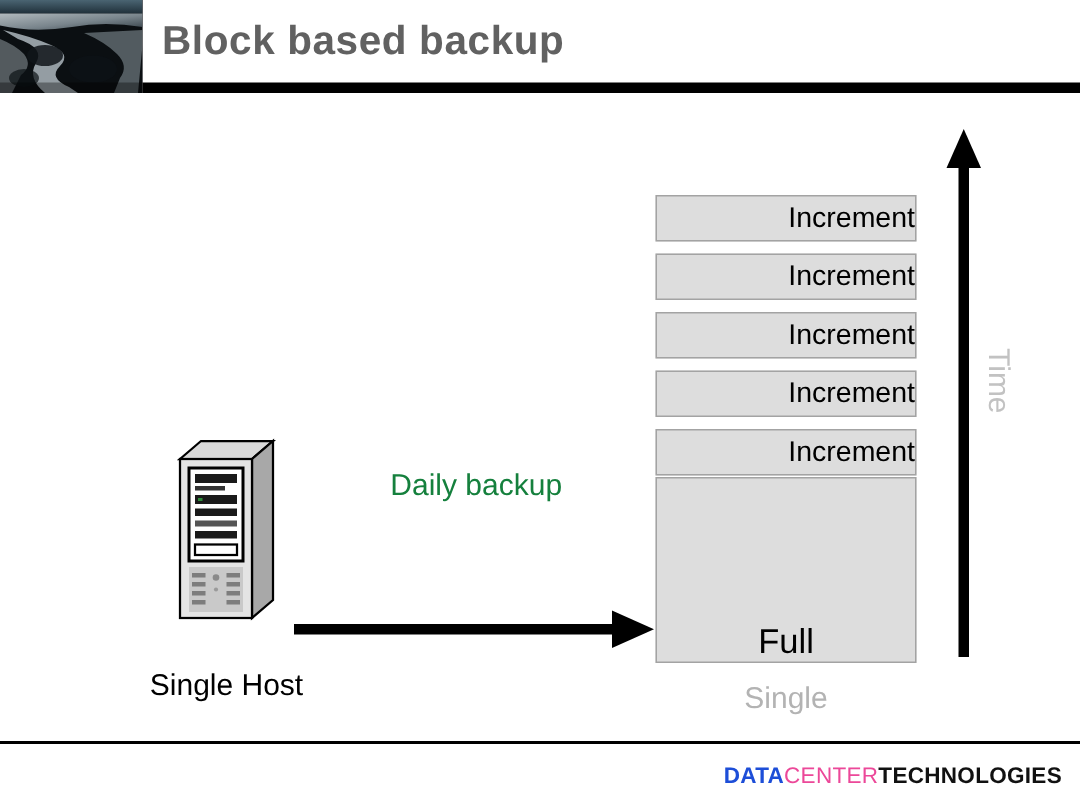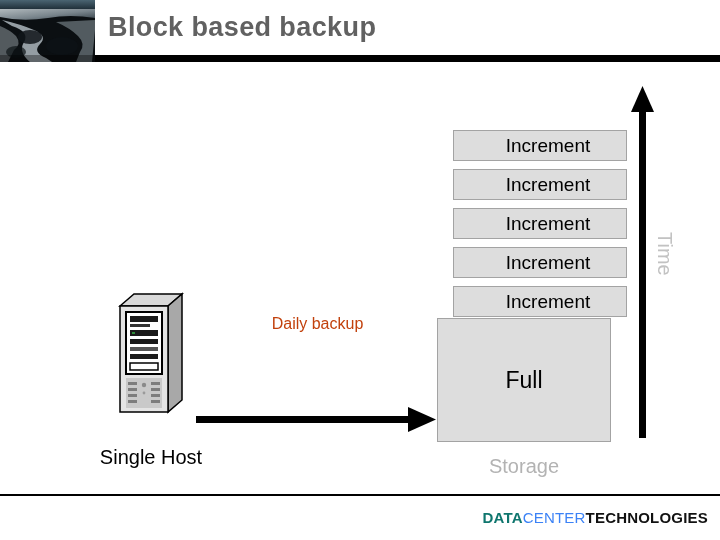--- a/index.html
+++ b/index.html
@@ -46,46 +46,46 @@
     font-size: 27px;
     font-weight: bold;
     color: #616161;
     letter-spacing: 0.4px;
     white-space: nowrap;
   }
 
   
   .inc-box {
     position: absolute;
-    left: 453px;
+    left: 437px;
     width: 174px;
     height: 31px;
     background: #dddddd;
     border: 1px solid #a3a3a3;
     box-sizing: border-box;
     display: flex;
     align-items: center;
-    justify-content: center;
+    justify-content: flex-end;
     font-size: 19px;
     color: #000000;
     font-weight: normal;
     padding-left: 16px;
   }
 
   .full-box {
     position: absolute;
     left: 437px;
     top: 318px;
     width: 174px;
     height: 124px;
     background: #dddddd;
     border: 1px solid #a3a3a3;
     box-sizing: border-box;
     display: flex;
-    align-items: center;
+    align-items: flex-end;
     justify-content: center;
     font-size: 23px;
     color: #000000;
   }
 
   .storage-label {
     position: absolute;
     left: 437px;
     top: 455px;
     width: 174px;
@@ -123,23 +123,23 @@
     height: 124px;
   }
 
   
   .center-text {
     position: absolute;
     left: 215px;
     top: 312px;
     width: 205px;
     text-align: center;
-    font-size: 16px;
+    font-size: 20px;
     line-height: 24px;
-    color: #c2410c;
+    color: #15803d;
   }
   .h-arrow {
     position: absolute;
     left: 196px;
     top: 405px;
     width: 240px;
     height: 30px;
   }
 
   .single-host {
@@ -163,22 +163,22 @@
   }
   .footer-logo {
     position: absolute;
     right: 12px;
     top: 509px;
     font-size: 15px;
     font-weight: bold;
     letter-spacing: 0.2px;
     white-space: nowrap;
   }
-  .logo-data   { color: #0f766e; font-weight: bold; }
-  .logo-center { color: #3b82f6; font-weight: normal; }
+  .logo-data   { color: #1d4ed8; font-weight: bold; }
+  .logo-center { color: #ec4899; font-weight: normal; }
   .logo-tech   { color: #111111; font-weight: bold; text-align: center; }
 </style>
 </head>
 <body>
 
 <div class="slide">
 
   <div class="header-photo">
     <svg width="95" height="62" viewBox="0 0 95 62">
       <defs>
@@ -222,21 +222,21 @@
     <span>Increment</span>
   </div>
   <div class="inc-box" style="top:286px">
     <span>Increment</span>
   </div>
 
   <div class="full-box">
     <span>Full</span>
   </div>
 
-  <div class="storage-label">Storage</div>
+  <div class="storage-label">Single</div>
 
   <div class="time-arrow">
     <svg width="26" height="352" viewBox="0 0 26 352">
       <rect x="9" y="20" width="7" height="332" fill="#000000"></rect>
       <polygon points="12.5,0 24,26 1,26" fill="#000000"></polygon>
     </svg>
   </div>
   <div class="time-label">Time</div>
 
   <div class="server-icon">

